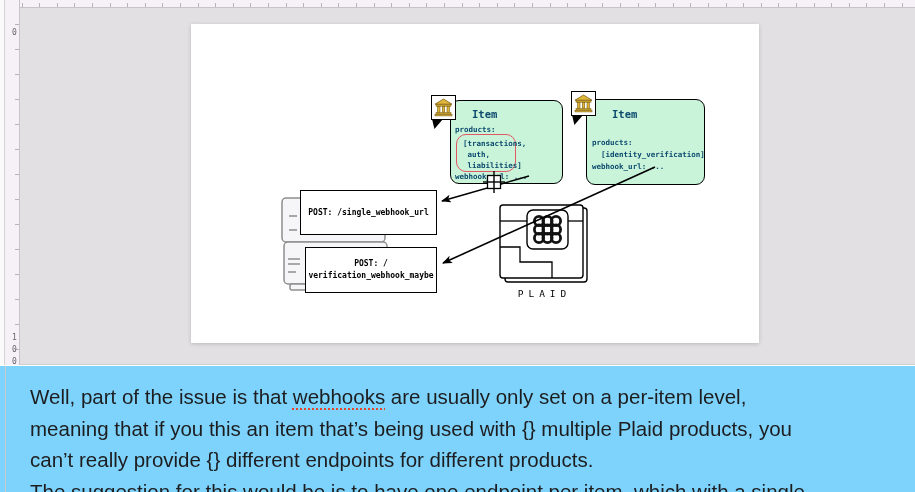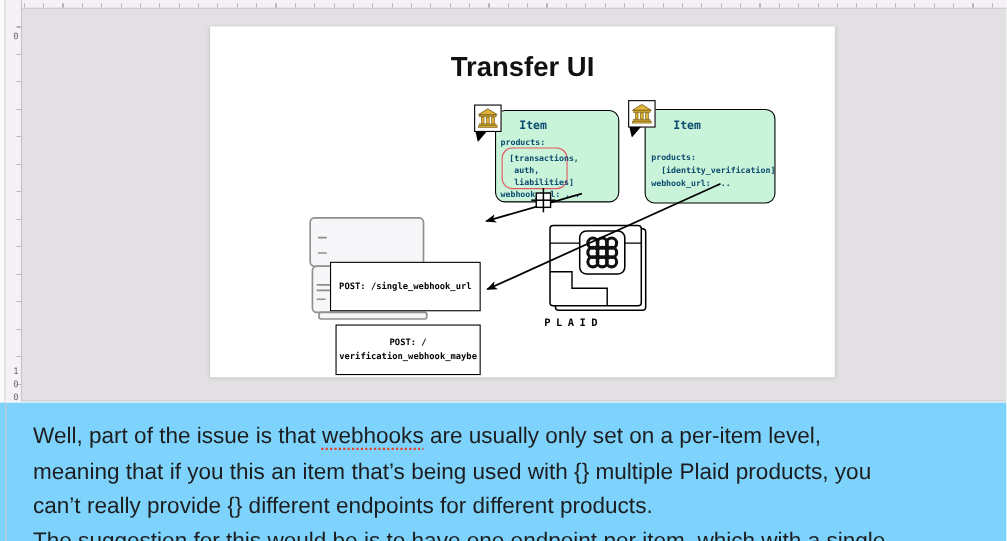--- a/index.html
+++ b/index.html
@@ -44,27 +44,27 @@
   .bank-tag { position:absolute; width:25px; height:25px; background:#fff; border:1.6px solid #000; }
   .bank-tag-1 { left:431px; top:95px; }
   .bank-tag-2 { left:571px; top:91px; }
   .bank-tag .tail { position:absolute; left:0px; top:23px; width:11px; height:10px; background:#000;
     clip-path:polygon(0 0, 100% 0, 22% 100%); }
   .bank-tag svg { position:absolute; left:2px; top:2px; }
 
   
   .post-box { position:absolute; background:#fff; border:1.6px solid #000;
     font-family:"DejaVu Sans Mono",monospace; font-size:8px; font-weight:700; color:#000;
-    display:flex; align-items:center; justify-content:center; text-align:center; white-space:pre; line-height:12px;margin-top:48px; }
+    display:flex; align-items:center; justify-content:center; text-align:center; white-space:pre; line-height:12px; }
   .post-box-1 { left:300px; top:190px; width:137px; height:45px; }
   .post-box-2 { left:305px; top:247px; width:132px; height:46px; }
 
   .svg-abs { position:absolute; }
-  .plaid-label { position:absolute; left:476px; top:288px; width:86px; text-align:center;
-    font-family:"DejaVu Sans Mono",monospace; font-size:9.5px; font-weight:700; letter-spacing:5px; text-indent:5px; color:#000; }
+  .plaid-label { position:absolute; left:499px; top:288px; width:86px; text-align:center;
+    font-family:"DejaVu Sans Mono",monospace; font-size:9.5px; font-weight:400; letter-spacing:5px; text-indent:5px; color:#000; }
 
   .arrows-overlay { position:absolute; left:0; top:0; width:915px; height:492px; pointer-events:none; }
 
   
   .note-area { position:absolute; left:0; top:366px; width:915px; height:126px; background:#7dd3fc; }
   .note-edge { position:absolute; left:5px; top:0; width:1px; height:126px; background:#c9c9c9; }
   .note-text { position:absolute; left:30px; top:15px; width:870px;
     font-size:20.5px; line-height:31.5px; color:#1d1d1f; }
   .note-line { white-space:nowrap; }
   .misspelled { text-decoration-line:underline; text-decoration-style:dotted; text-decoration-color:#e1442a;
@@ -80,21 +80,20 @@
   <div class="ruler-top"></div>
   <div class="ruler-left">
     <div class="ruler-num v0">0</div>
     <div class="r100-digit" style="top:333px;">1</div>
     <div class="r100-digit" style="top:345px;">0</div>
     <div class="r100-digit" style="top:357px;">0</div>
   </div>
   <div class="left-sliver"></div>
 
   <div class="artboard"></div>
-  <div class="diagram-title">Transfer UI</div>
 
   <svg class="svg-abs" style="left:280px; top:196px;" width="112" height="98" viewBox="0 0 112 98">
     <rect x="2" y="2" width="103" height="44" rx="4" fill="#f6f5f7" stroke="#8e8e8e" stroke-width="1.5"></rect>
     <rect x="4" y="46" width="103" height="42" rx="4" fill="#f6f5f7" stroke="#8e8e8e" stroke-width="1.5"></rect>
     <rect x="10" y="88" width="98" height="6" rx="2" fill="#f6f5f7" stroke="#8e8e8e" stroke-width="1.5"></rect>
     <line x1="9" y1="20" x2="17" y2="20" stroke="#8e8e8e" stroke-width="1.5"></line>
     <line x1="9" y1="34" x2="17" y2="34" stroke="#8e8e8e" stroke-width="1.5"></line>
     <line x1="8" y1="63" x2="20" y2="63" stroke="#8e8e8e" stroke-width="1.5"></line>
     <line x1="8" y1="68" x2="20" y2="68" stroke="#8e8e8e" stroke-width="1.5"></line>
     <line x1="8" y1="76" x2="16" y2="76" stroke="#8e8e8e" stroke-width="1.5"></line>

